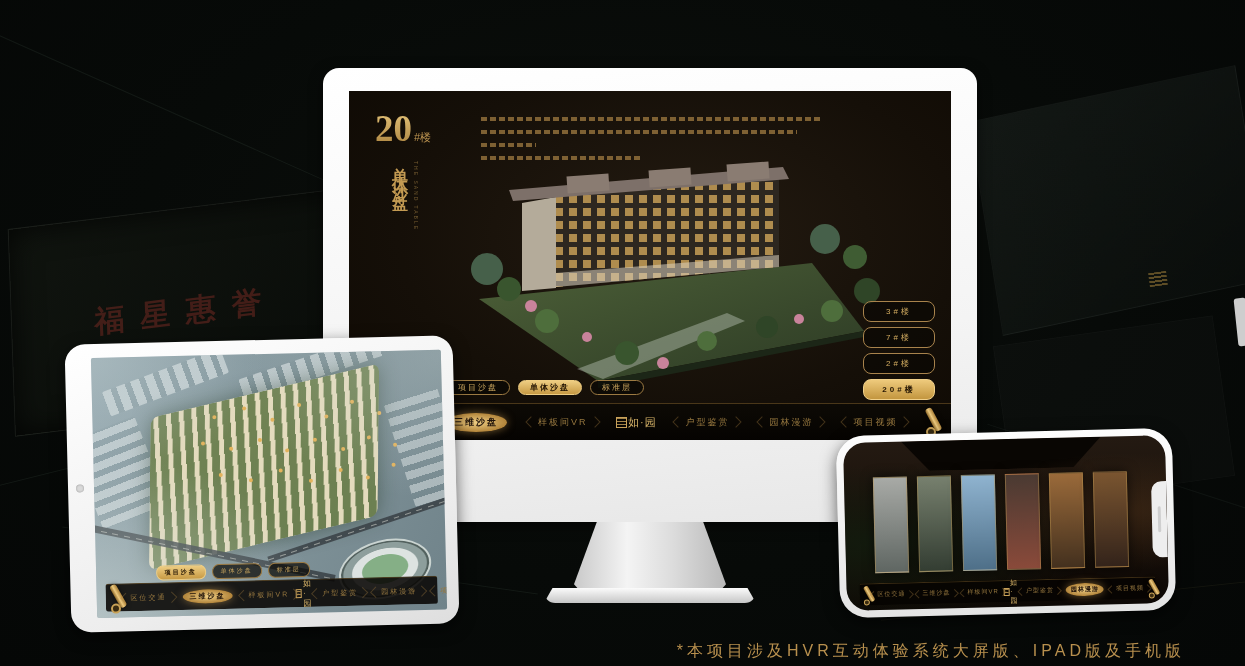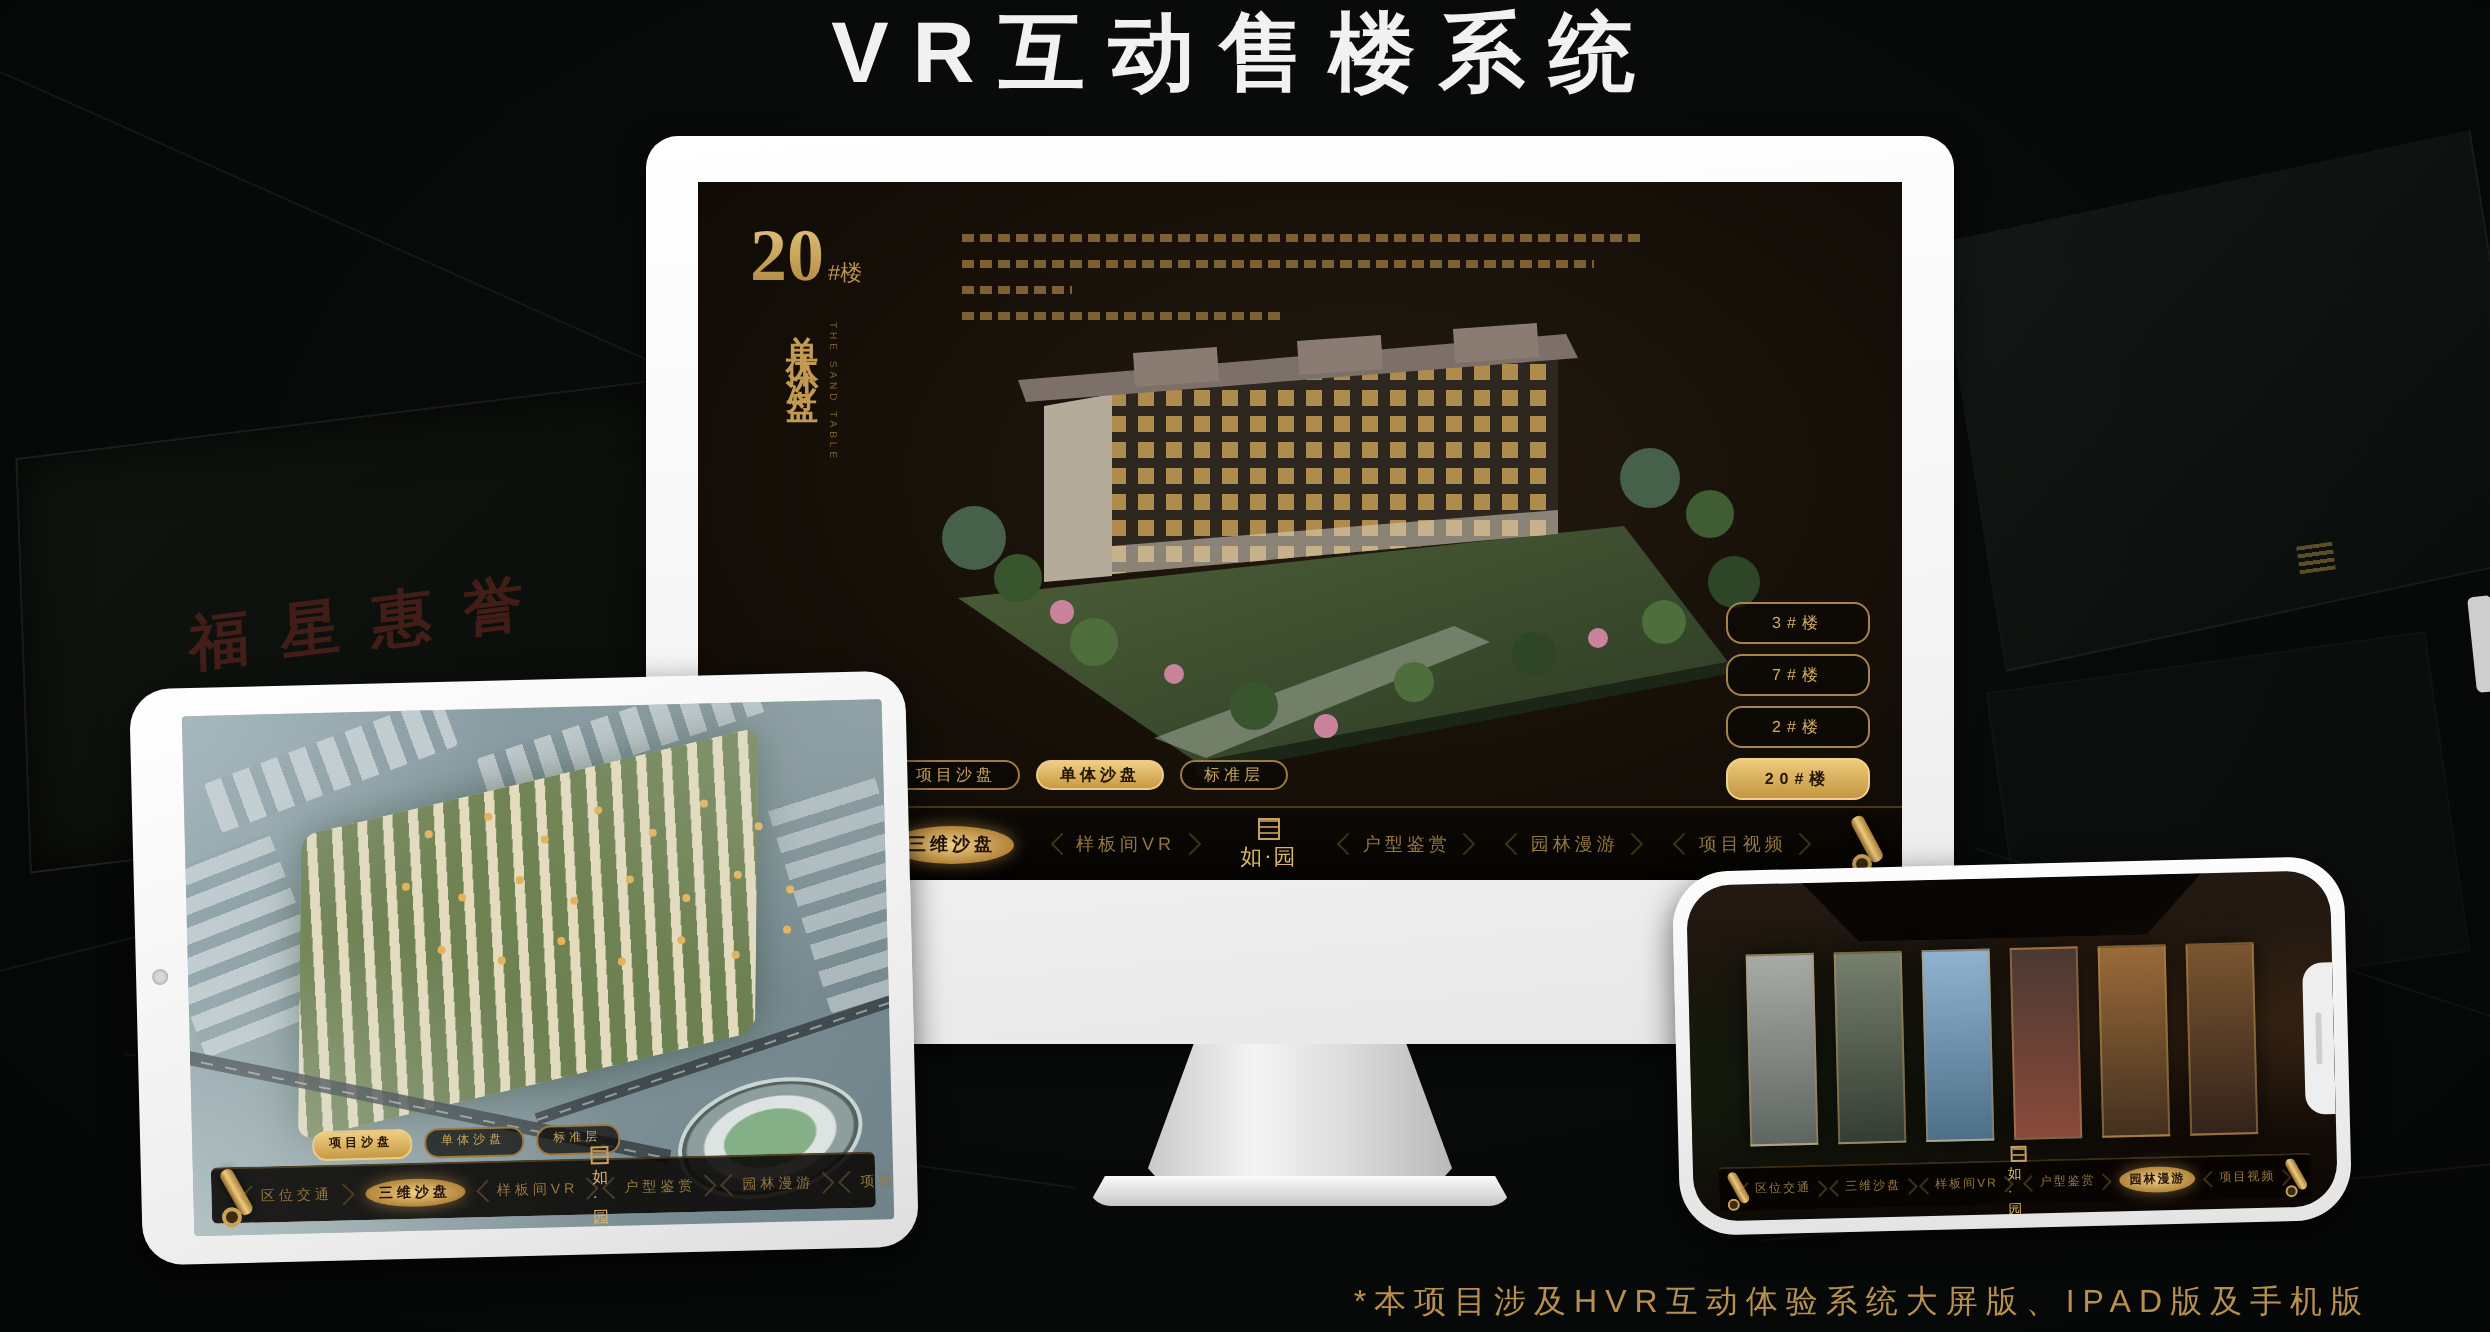--- a/index.html
+++ b/index.html
@@ -42,21 +42,21 @@
        background:rgba(10,8,4,.72);padding:2px 11px;font-size:8px;letter-spacing:2px;line-height:9px;}
   .tab.active{background:linear-gradient(#eecd82,#c79a44);color:#241503;border-color:#eecd82;font-weight:bold;}
   .nav-item{position:relative;color:#96773f;letter-spacing:2px;padding:3px 9px;white-space:nowrap;}
   .nav-item::before,.nav-item::after{content:'';position:absolute;top:50%;width:7px;height:7px;
        border:1px solid rgba(170,130,65,.35);transform:translateY(-50%) rotate(45deg);}
   .nav-item::before{left:-2px;border-right:none;border-top:none;}
   .nav-item::after{right:-2px;border-left:none;border-bottom:none;}
   .nav-item.active{background:radial-gradient(ellipse at center,#eecd83 0%,#ab7c32 78%);
        border-radius:50%;color:#20130a;font-weight:bold;box-shadow:0 0 8px rgba(220,170,90,.5);}
   .nav-item.active::before,.nav-item.active::after{display:none;}
-  .nav-logo{display:flex;flex-direction:column;align-items:center;gap:1px;color:#d8b469;}
+  .nav-logo{display:flex;flex-direction:row;align-items:center;gap:1px;color:#d8b469;}
   .logo-seal{width:9px;height:9px;border:1px solid #c9a25a;
        background:repeating-linear-gradient(0deg,transparent 0 2px,rgba(201,162,90,.8) 2px 3px);}
   .logo-text{font-family:"Liberation Serif", serif;letter-spacing:1px;}
   .scroll-icon{position:relative;display:inline-block;width:13px;height:30px;flex:none;}
   .scroll-icon::before{content:'';position:absolute;left:4px;top:0;width:7px;height:25px;
        background:linear-gradient(90deg,#8a6527,#ecc97e 45%,#a87e37);border-radius:3px;
        transform:rotate(-28deg);box-shadow:0 0 5px rgba(0,0,0,.6);}
   .scroll-icon::after{content:'';position:absolute;left:0;bottom:0;width:6px;height:6px;
        border:2px solid #c9a257;border-radius:50%;background:#3a2c12;}
   .scroll-icon.small{width:9px;height:20px;}
@@ -191,21 +191,20 @@
   <div class="bg-el bg-map-line ml4"></div>
   <div class="bg-el bg-map-line ml5"></div>
   <div class="bg-el bg-poster">
     <span class="poster-text">福星惠誉</span>
   </div>
   <div class="bg-el bg-shot1"></div>
   <div class="bg-el bg-shot2"></div>
   <div class="bg-el bg-goldmark"></div>
   <div class="bg-el bg-sliver"></div>
 
-  <div class="page-title">VR互动售楼系统</div>
 
   <div class="monitor">
     <div class="m-frame">
       <div class="m-screen">
 
         <div class="bldg-title">
           <span class="num">20</span><span class="suffix">#楼</span>
         </div>
         <div class="title-vert">单体沙盘</div>
         <div class="title-en">THE SAND TABLE</div>

